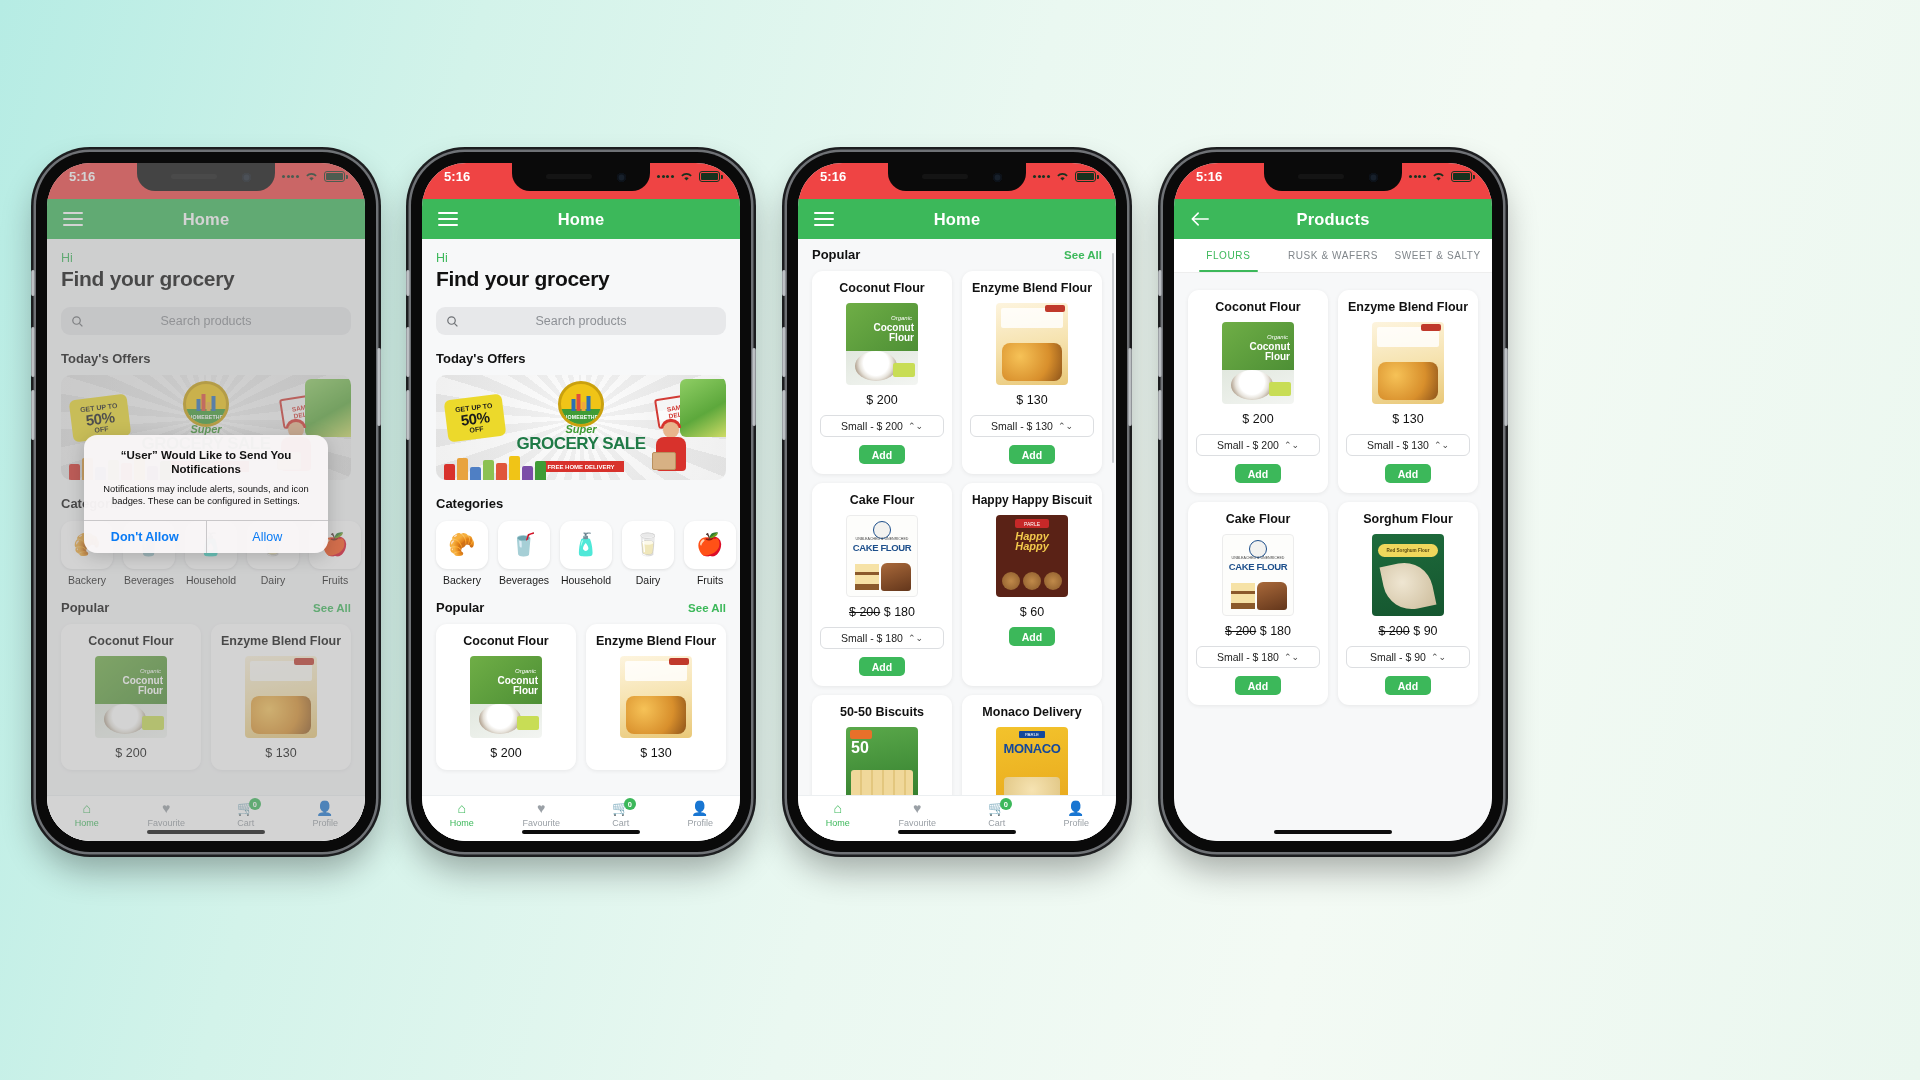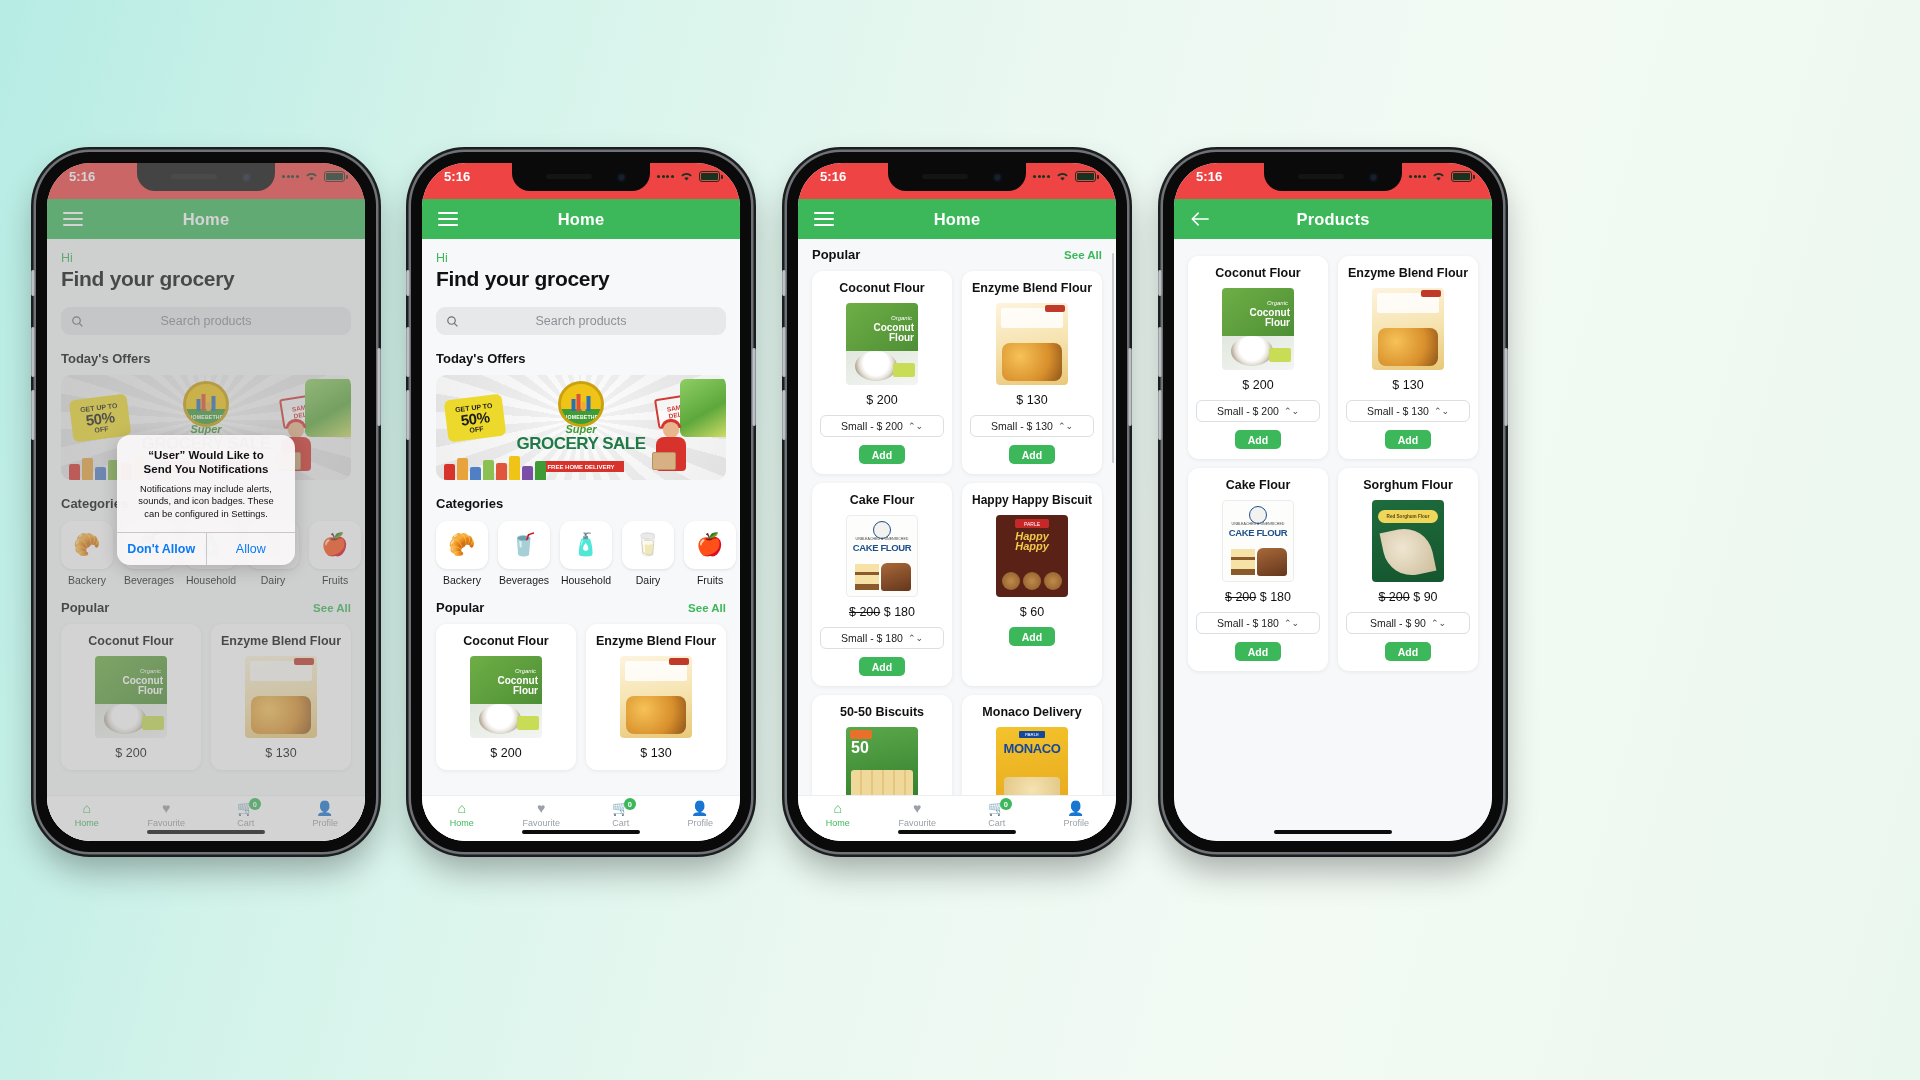--- a/index.html
+++ b/index.html
@@ -214,21 +214,21 @@
   .tabitem .ti { font-size:14px; line-height:1; color:#9aa0a6; display:block;}
   .tabitem .tl { font-size:9px; color:#9aa0a6; margin-top:3px; display:block;}
   .tabitem.on .ti, .tabitem.on .tl { color:#3cb85a; }
   .cartbadge { position:absolute; top:-3px; left:calc(50% + 3px); width:12px; height:12px; background:#3cb85a; color:#fff;
                border-radius:50%; font-size:7.5px; display:flex; align-items:center; justify-content:center; font-weight:bold;}
   .homebar { position:absolute; left:50%; transform:translateX(-50%); bottom:7px; width:118px; height:4px;
              background:#0d0d0d; border-radius:3px; z-index:30;}
 
   
   .dimmer { position:absolute; inset:0; background:rgba(150,150,150,.42); z-index:50;}
-  .dialog { position:absolute; z-index:55; left:50%; transform:translateX(-50%); top:272px; width:178px;
+  .dialog { position:absolute; z-index:55; left:50%; transform:translateX(-50%); top:272px; width:244px;
             background:rgba(249,246,247,.96); border-radius:13px; overflow:hidden; text-align:center;
             box-shadow:0 4px 18px rgba(0,0,0,.18);}
   .dialog .dt { font-size:11.5px; font-weight:bold; color:#111; padding:13px 16px 0; line-height:1.25;}
   .dialog .db { font-size:9.4px; color:#111; padding:6px 14px 12px; line-height:1.33;}
   .dialog .dr { display:flex; border-top:.6px solid #c9c7c9;}
   .dialog .dr div { flex:1 1 0; padding:9px 0; font-size:12.5px; color:#0a7bf4;}
   .dialog .dr div:first-child { border-right:.6px solid #c9c7c9; font-weight:600;}
 
   
   .ptabs { display:flex; background:#fff; height:34px; align-items:center; padding:0 2px; border-bottom:1px solid #eee;}
@@ -836,20 +836,25 @@
       <div class="navbar">
         <div class="backarr">
           <svg width="20" height="16" viewBox="0 0 22 16">
               <path d="M9 1.5 2.5 8 9 14.5M2.8 8H20" fill="none" stroke="#fff" stroke-width="1.7" stroke-linecap="round" stroke-linejoin="round"></path>
             </svg>
         </div>
         <div class="title">Products</div>
       </div>
 
       <div class="body">
+        <div class="ptabs">
+          <div class="ptab on">FLOURS</div>
+          <div class="ptab">RUSK &amp; WAFERS</div>
+          <div class="ptab">SWEET &amp; SALTY</div>
+        </div>
 
         <div class="pad" style="padding-top:8px">
           <div class="grid">
             <div class="card">
               <div class="nm">Coconut Flour</div>
               <div class="img">
                   <div class="pk pk-coconut">
                     <div class="top"></div>
                     <span class="t1">Organic</span>
                     <span class="t2">Coconut<br>Flour</span>

